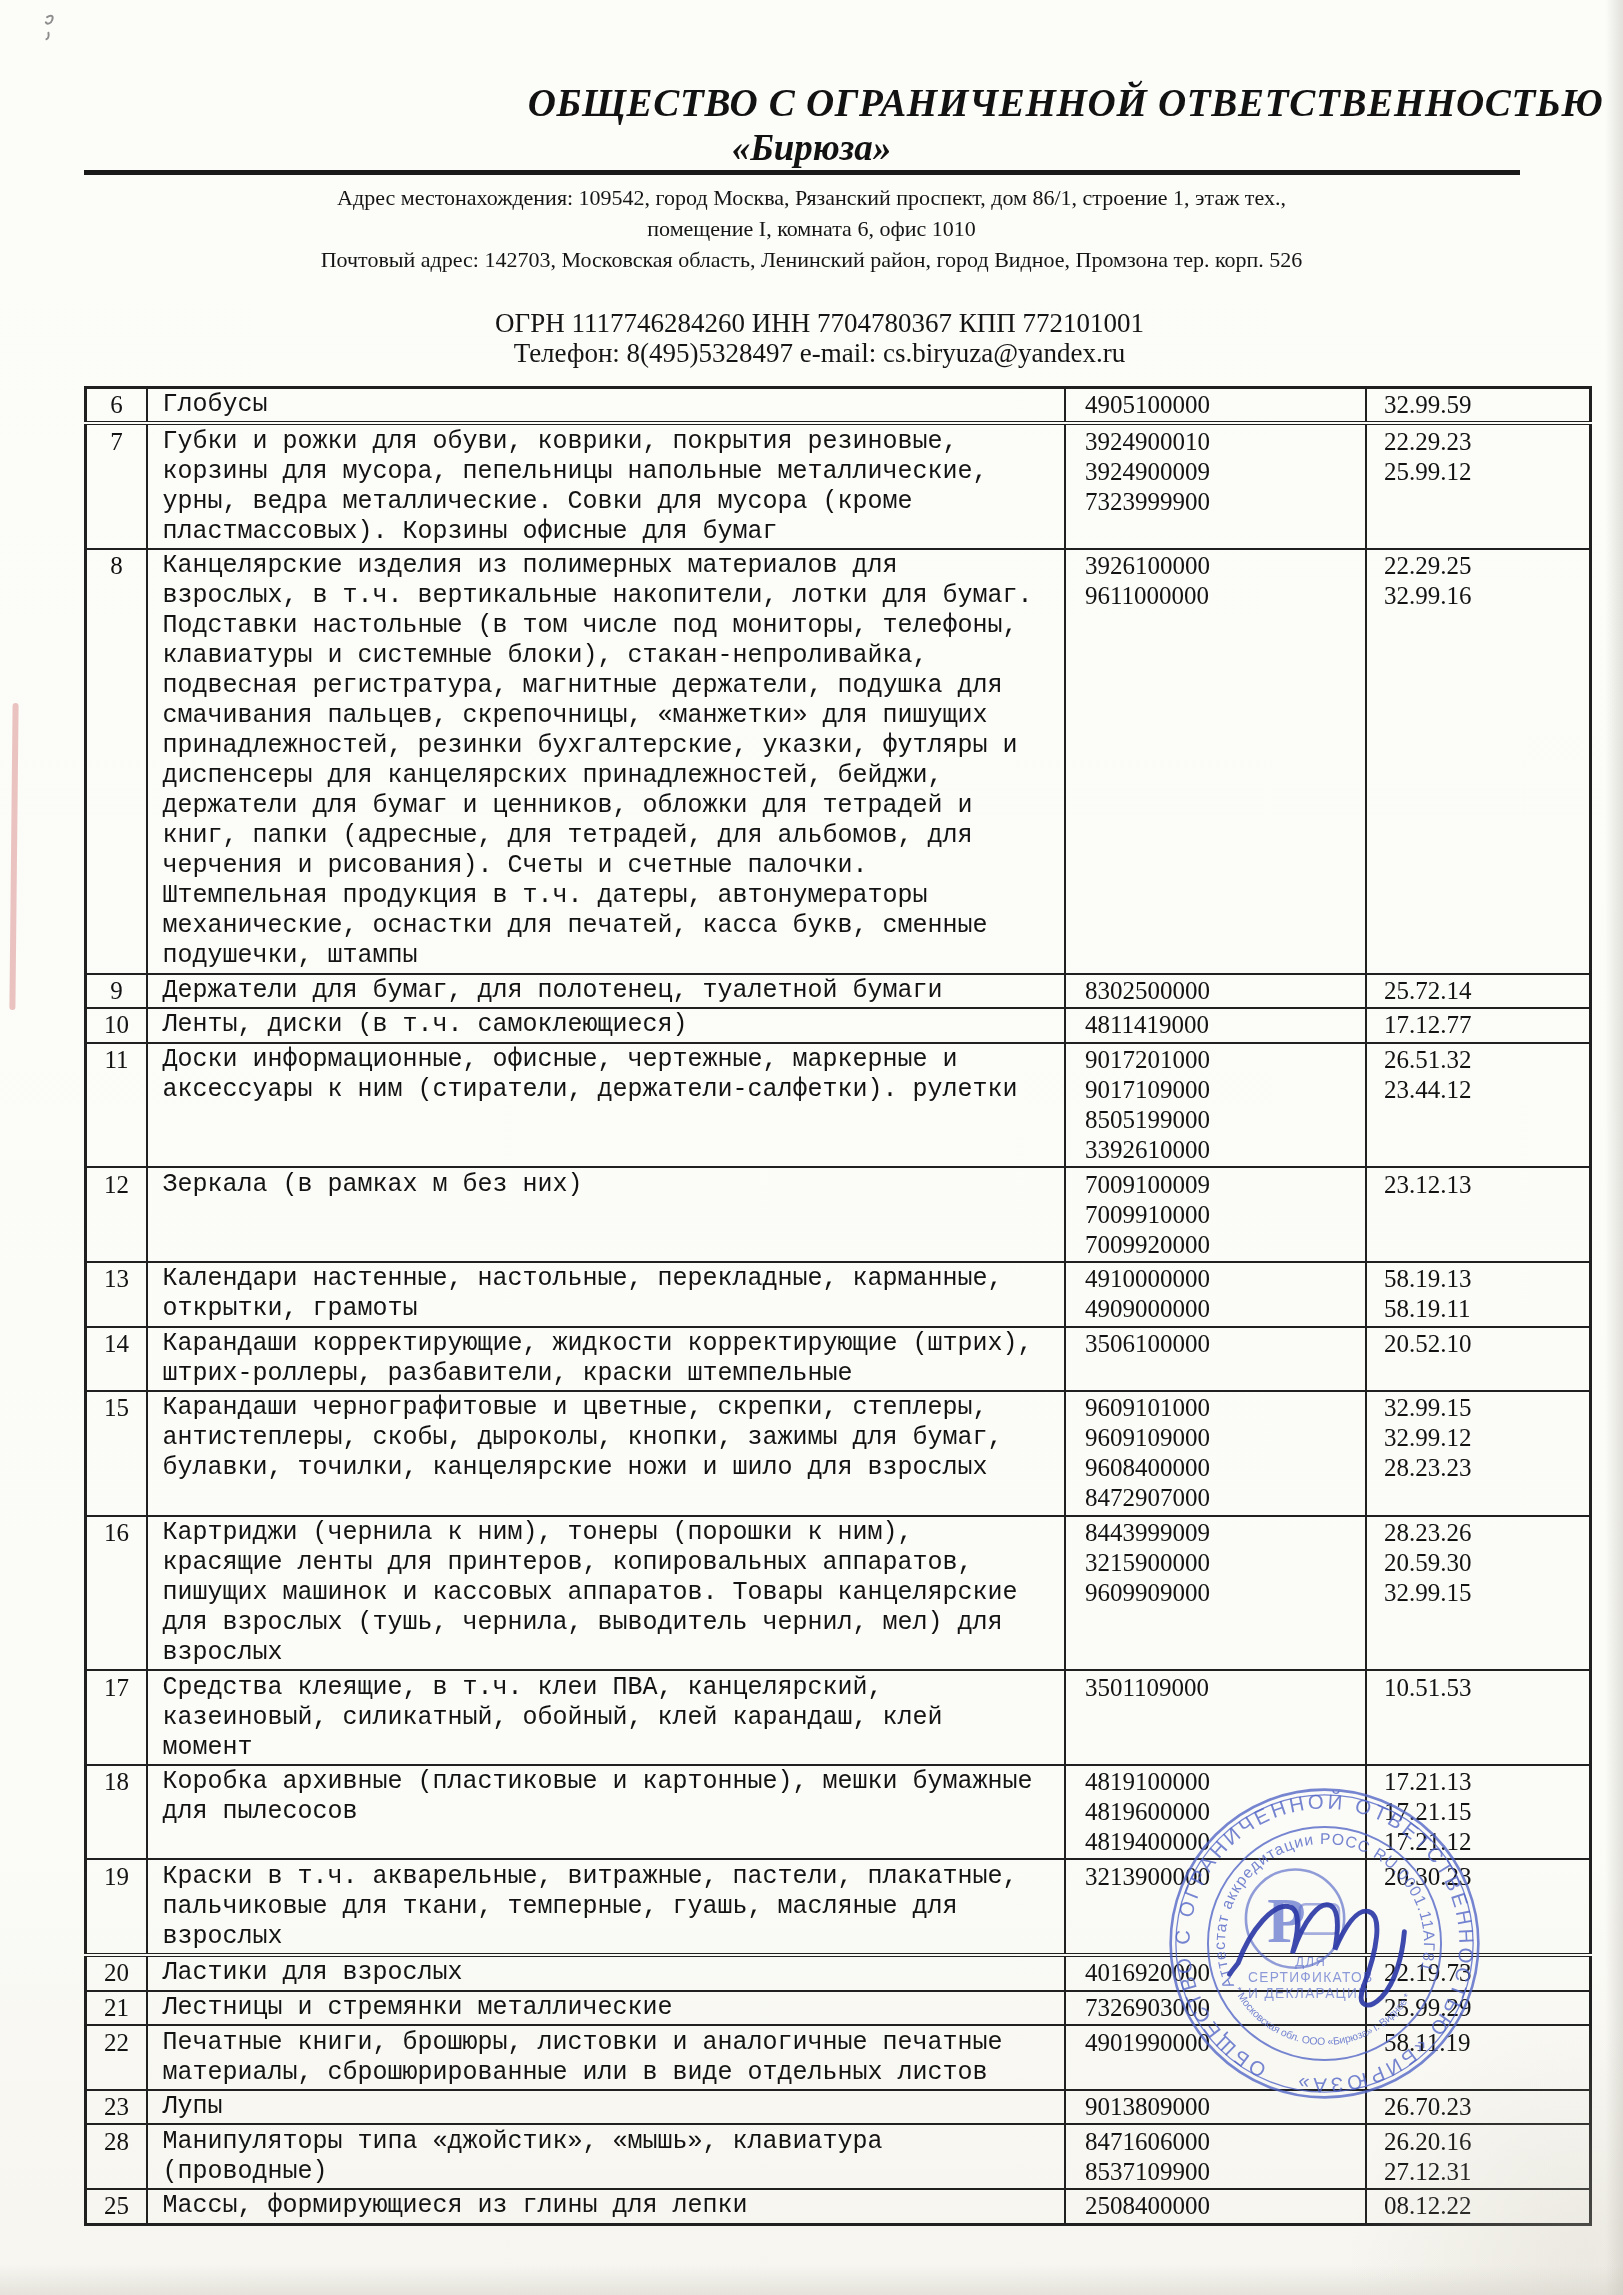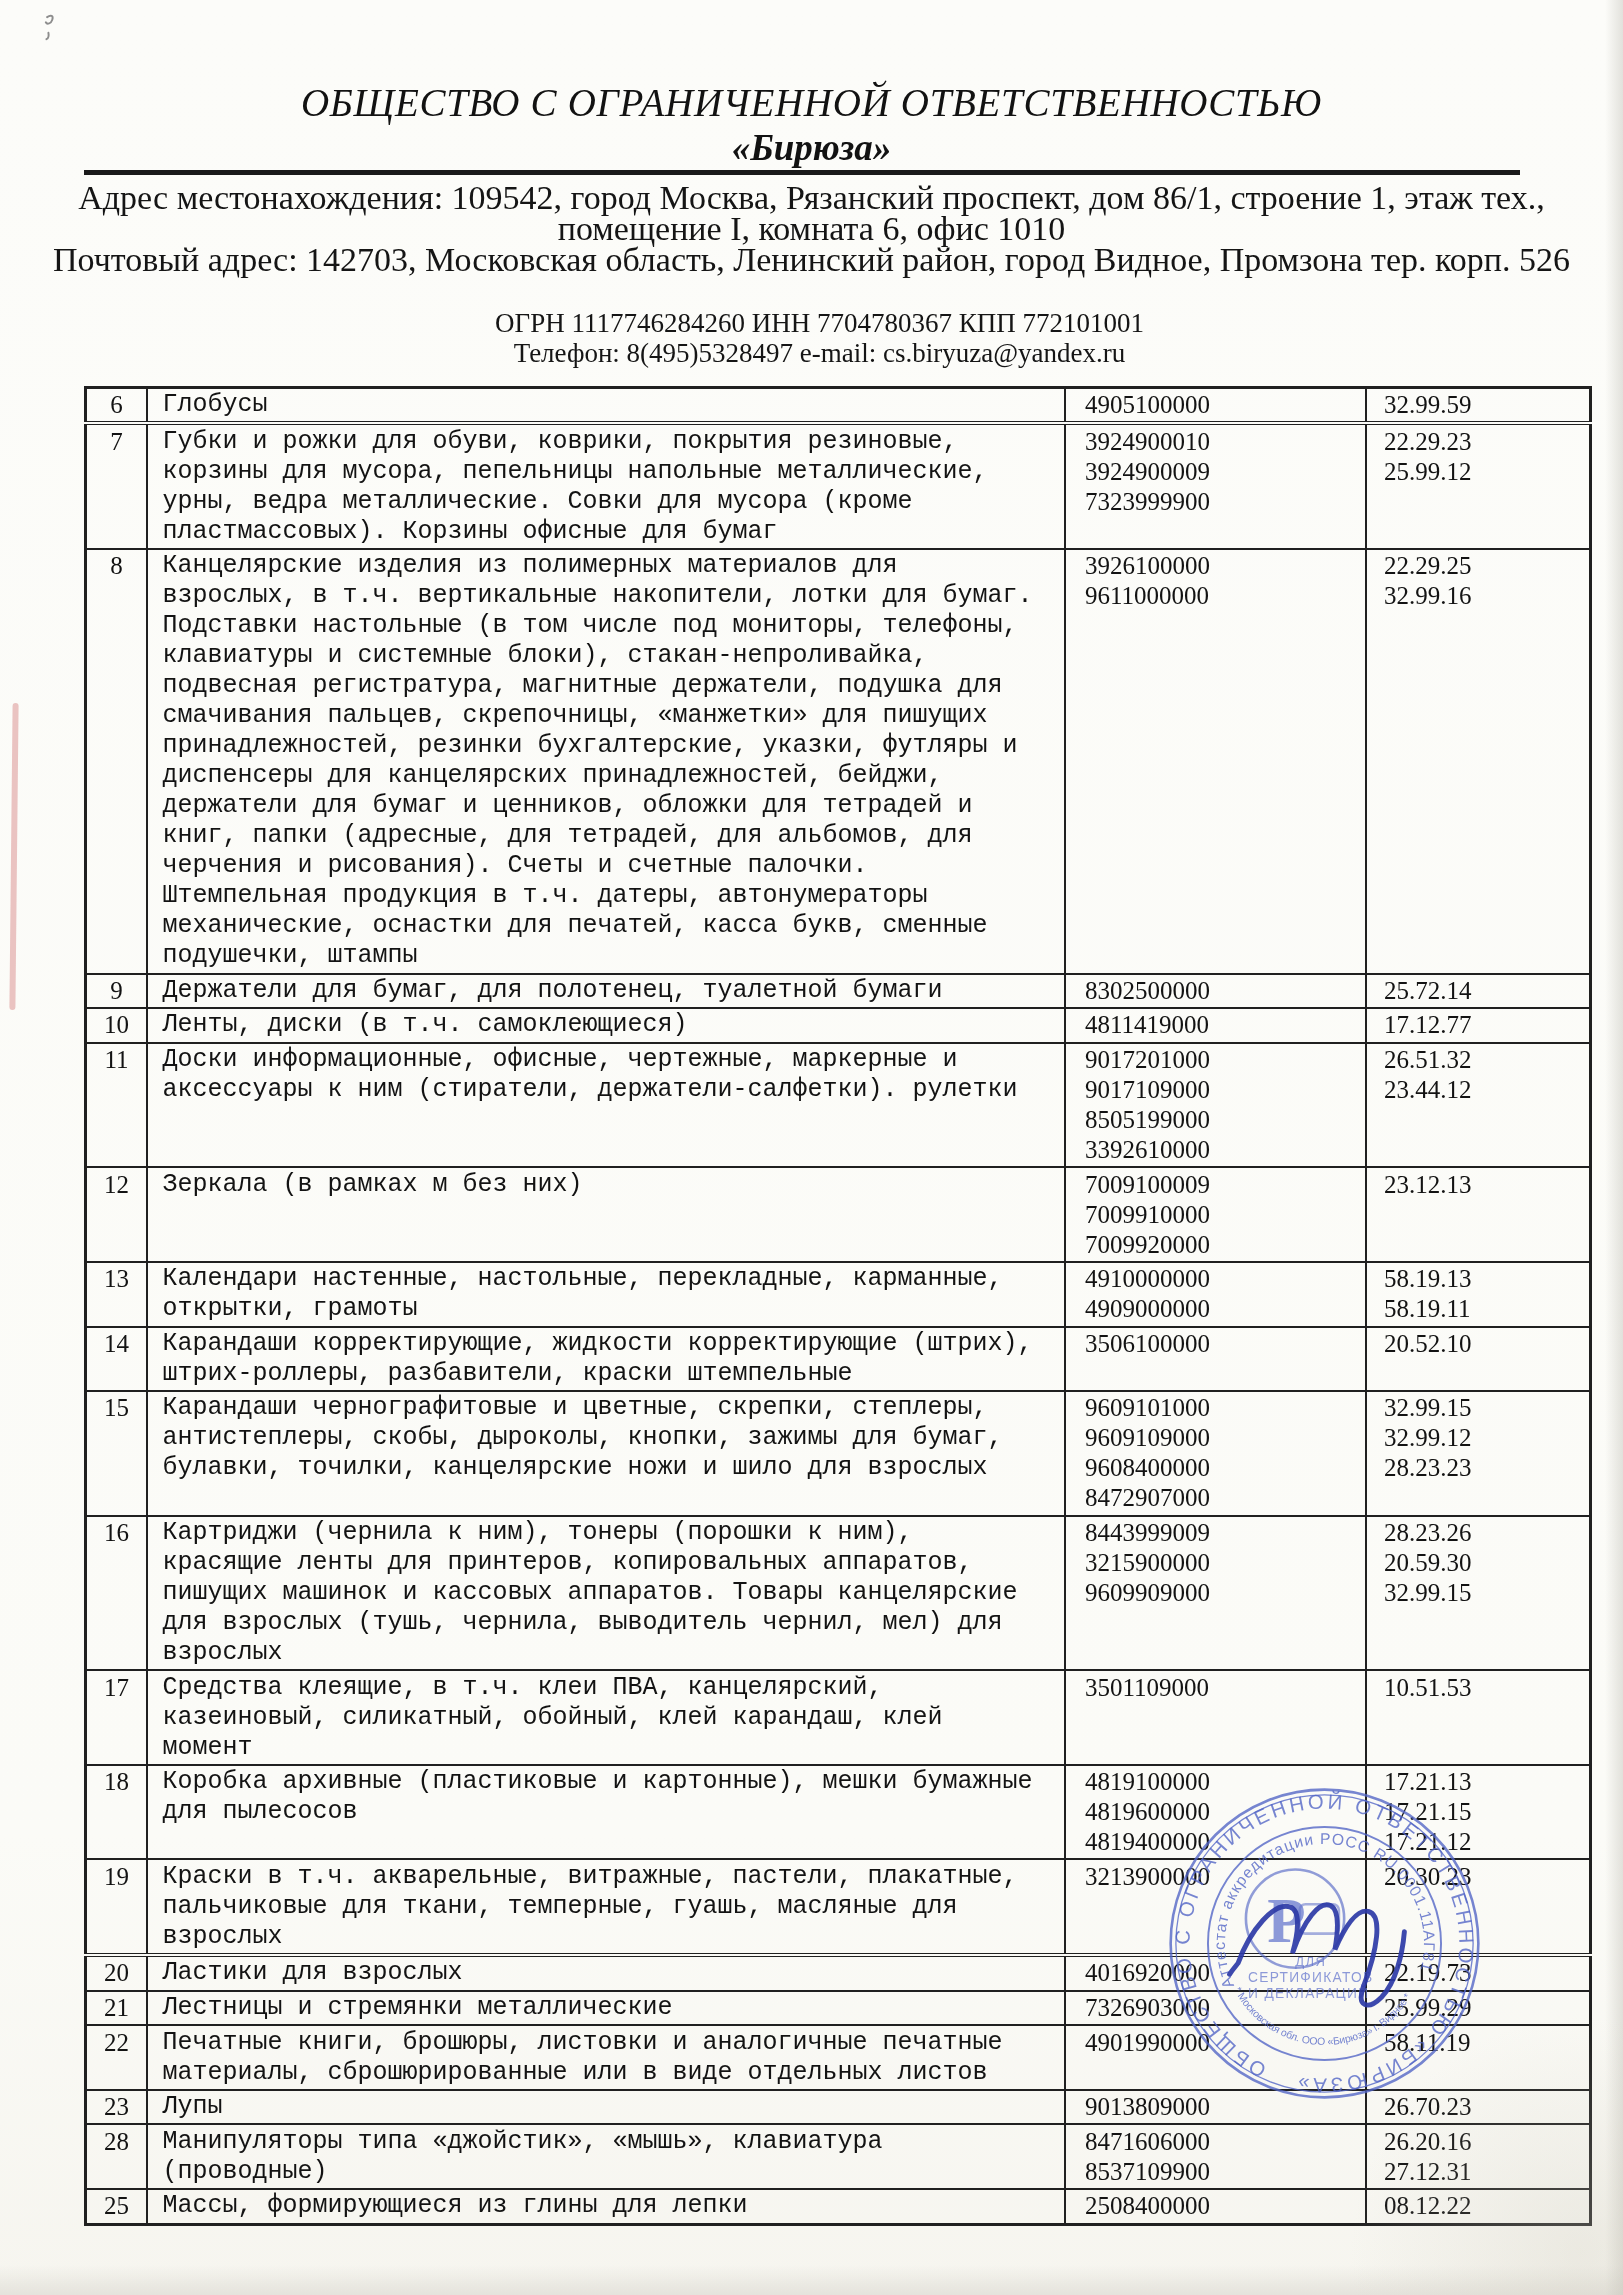--- a/index.html
+++ b/index.html
@@ -9,42 +9,42 @@
     width:1623px;height:2295px;
     margin:0 auto;
     background:linear-gradient(180deg,#fcfcf9 0%,#fbfbf7 80%,#f6f5ef 100%);
     overflow:hidden;
     font-family:"Liberation Serif","DejaVu Serif",serif;
     color:#161616;
   }
   
   .title1{
     margin:80px 19.6px 0 19.6px;
-    text-align:center;
+    text-align:right;
     font-size:39px;line-height:45px;
-    font-weight:normal;font-style:italic;
+    font-weight:bold;font-style:italic;
     letter-spacing:0.7px;
     color:#121212;
   }
   .title2{
     margin:2px 19.6px 0 19.6px;
     text-align:center;
     font-size:37px;line-height:42px;
     font-weight:bold;font-style:italic;
     color:#121212;
   }
   .rule{
     margin:1.3px 0 0 84px;
     width:1436px;height:4.6px;
     background:#1a1a1a;
   }
   .addr-block{
     margin-top:7.2px;
     text-align:center;
-    font-size:34px;line-height:31px;
+    font-size:22px;line-height:31px;
     color:#151515;
   }
   .reg-block{
     margin-top:33px;
     text-align:center;
     font-size:27px;line-height:30px;
     color:#151515;
     padding-left:16px;
   }
   

